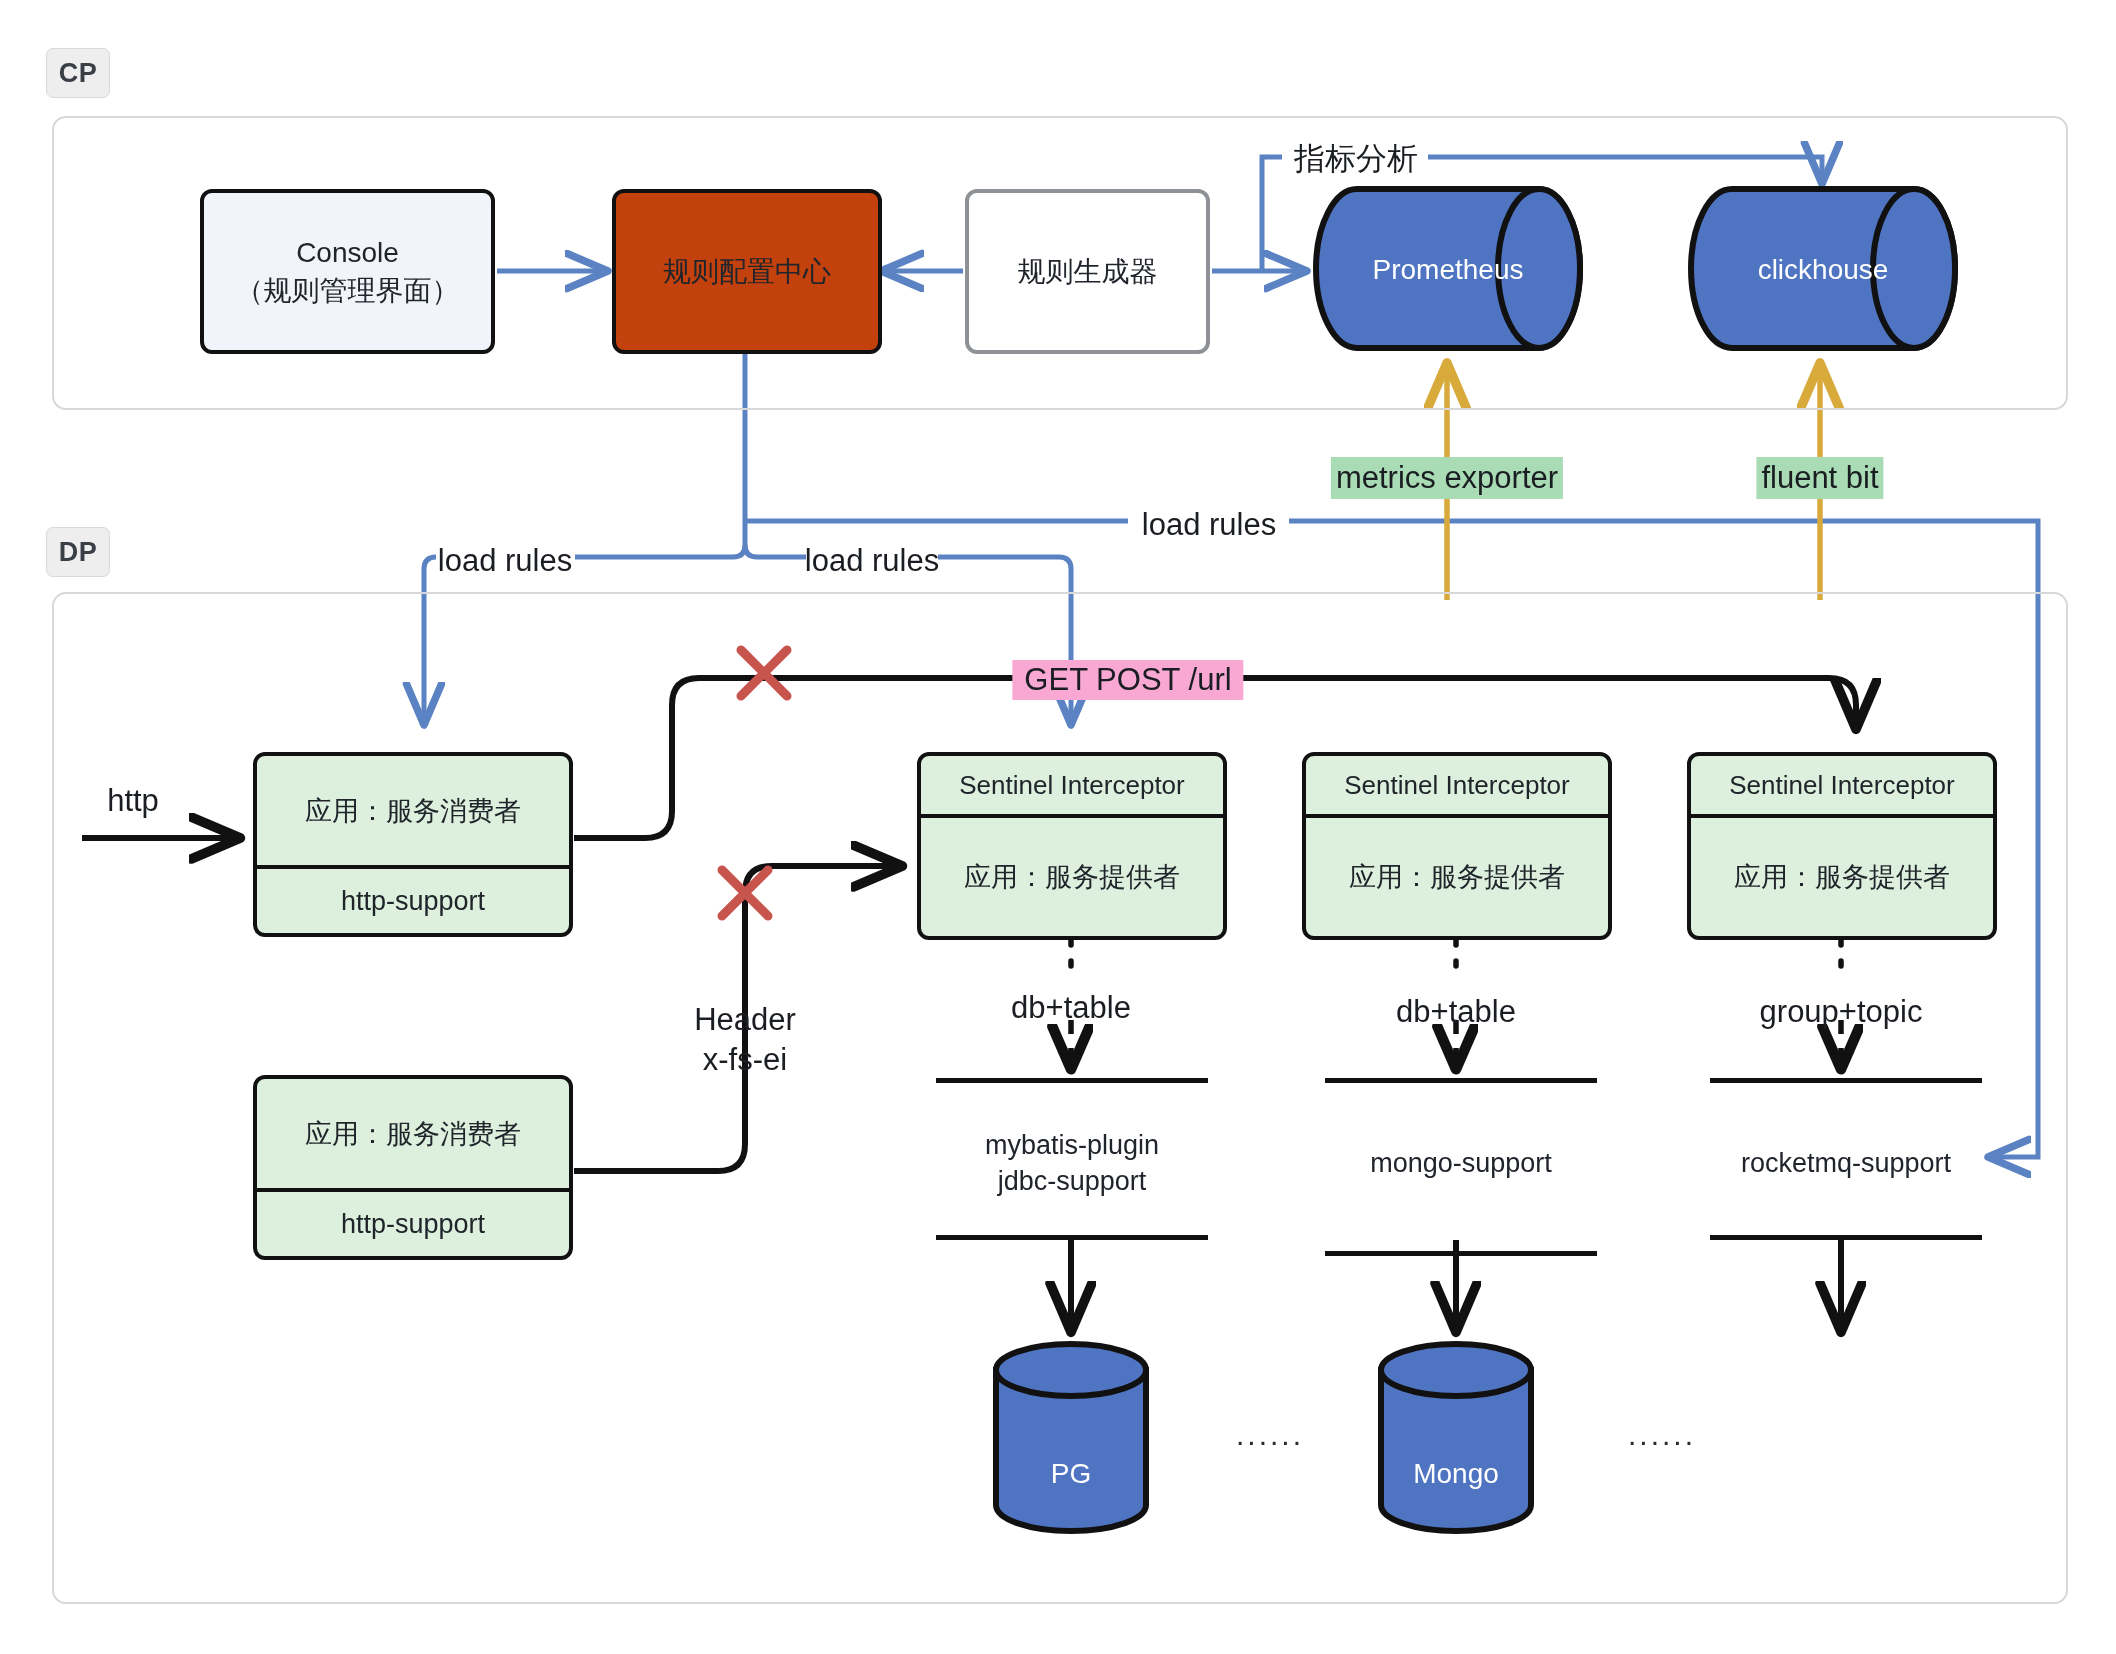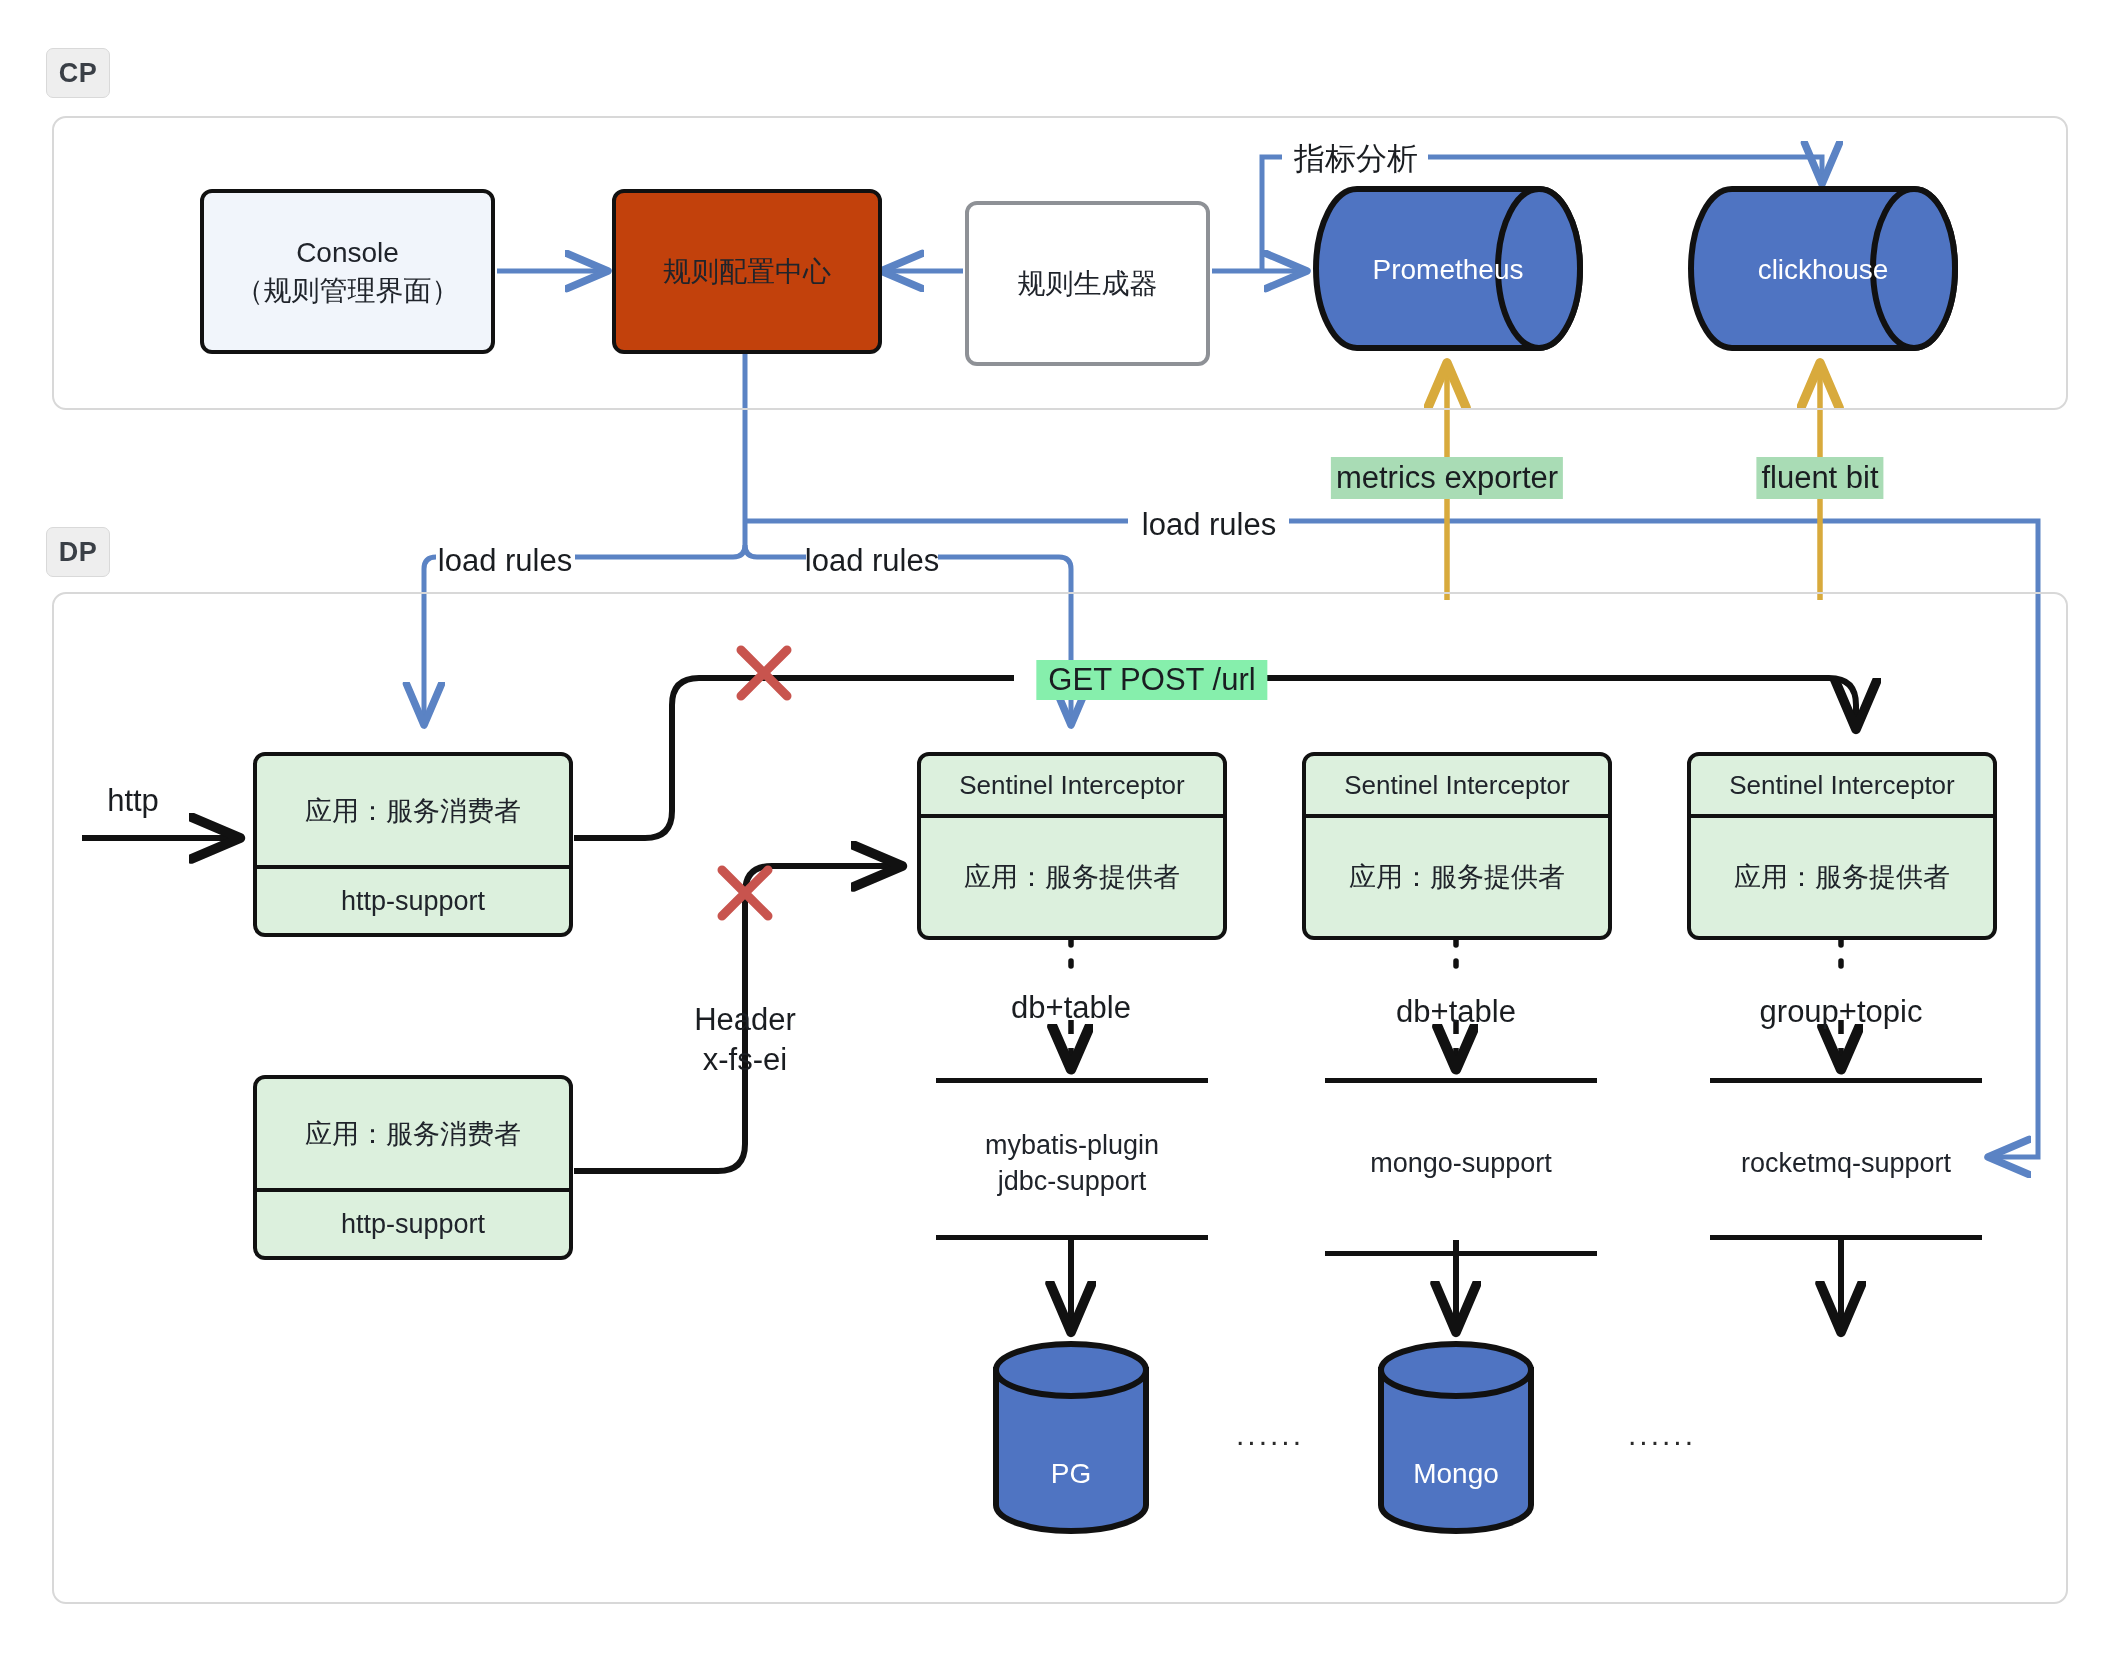--- a/index.html
+++ b/index.html
@@ -10,21 +10,21 @@
   .panel{position:absolute;border:2px solid #d8d8d8;border-radius:14px;background:transparent;}
   .badge{position:absolute;background:#eeeeee;border:1px solid #d9d9d9;border-radius:7px;
          color:#3a3f46;font-size:27px;font-weight:700;letter-spacing:.5px;
          display:flex;align-items:center;justify-content:center;}
 
   .nbox{position:absolute;border:4px solid #111;border-radius:12px;display:flex;
         align-items:center;justify-content:center;text-align:center;box-sizing:border-box;
         color:#20242b;line-height:1.35;}
   .nbox.console{background:#f1f5fb;font-size:28px;}
   .nbox.plain{background:#c2410c;font-size:28px;}
-  .nbox.gray{background:#ffffff;border:4px solid #8e9196;font-size:28px;margin-top:12px;}
+  .nbox.gray{background:#ffffff;border:4px solid #8e9196;font-size:28px;}
 
   .stack{position:absolute;border:4px solid #111;border-radius:12px;background:#dcf0dd;
          box-sizing:border-box;overflow:hidden;display:flex;flex-direction:column;}
   .stack .seg{display:flex;align-items:center;justify-content:center;text-align:center;
               color:#20242b;font-size:27px;box-sizing:border-box;}
   .stack .seg.top{border-bottom:4px solid #111;}
 
   .cyl-h{position:absolute;}
   .cyl-v{position:absolute;}
   .cyl-label{position:absolute;color:#ffffff;font-size:28px;text-align:center;
@@ -167,21 +167,21 @@
 
   <div class="lbl hl c" style="left:1447px;top:457px;">metrics exporter</div>
   <div class="lbl hl c" style="left:1820px;top:457px;">fluent bit</div>
 
   <div class="lbl c" style="left:505px;top:541px;">load rules</div>
   <div class="lbl c" style="left:872px;top:541px;">load rules</div>
   <div class="lbl c" style="left:1209px;top:505px;">load rules</div>
 
   <div class="lbl c" style="left:133px;top:781px;">http</div>
 
-  <div class="lbl c" style="left:1152px;top:660px;background:#86efac;padding:0 12px;">GET POST  /url</div>
+  <div class="lbl c" style="left:1128px;top:660px;background:#f9a8d4;padding:0 12px;">GET POST  /url</div>
 
   <div class="lbl c" style="left:745px;top:1000px;text-align:center;">
     <div>Header</div>
     <div>x-fs-ei</div>
   </div>
 
   <div class="stack" style="left:253px;top:752px;width:320px;height:185px;">
     <div class="seg top" style="flex:1 1 64%;">应用：服务消费者</div>
     <div class="seg" style="flex:1 1 36%;">http-support</div>
   </div>

